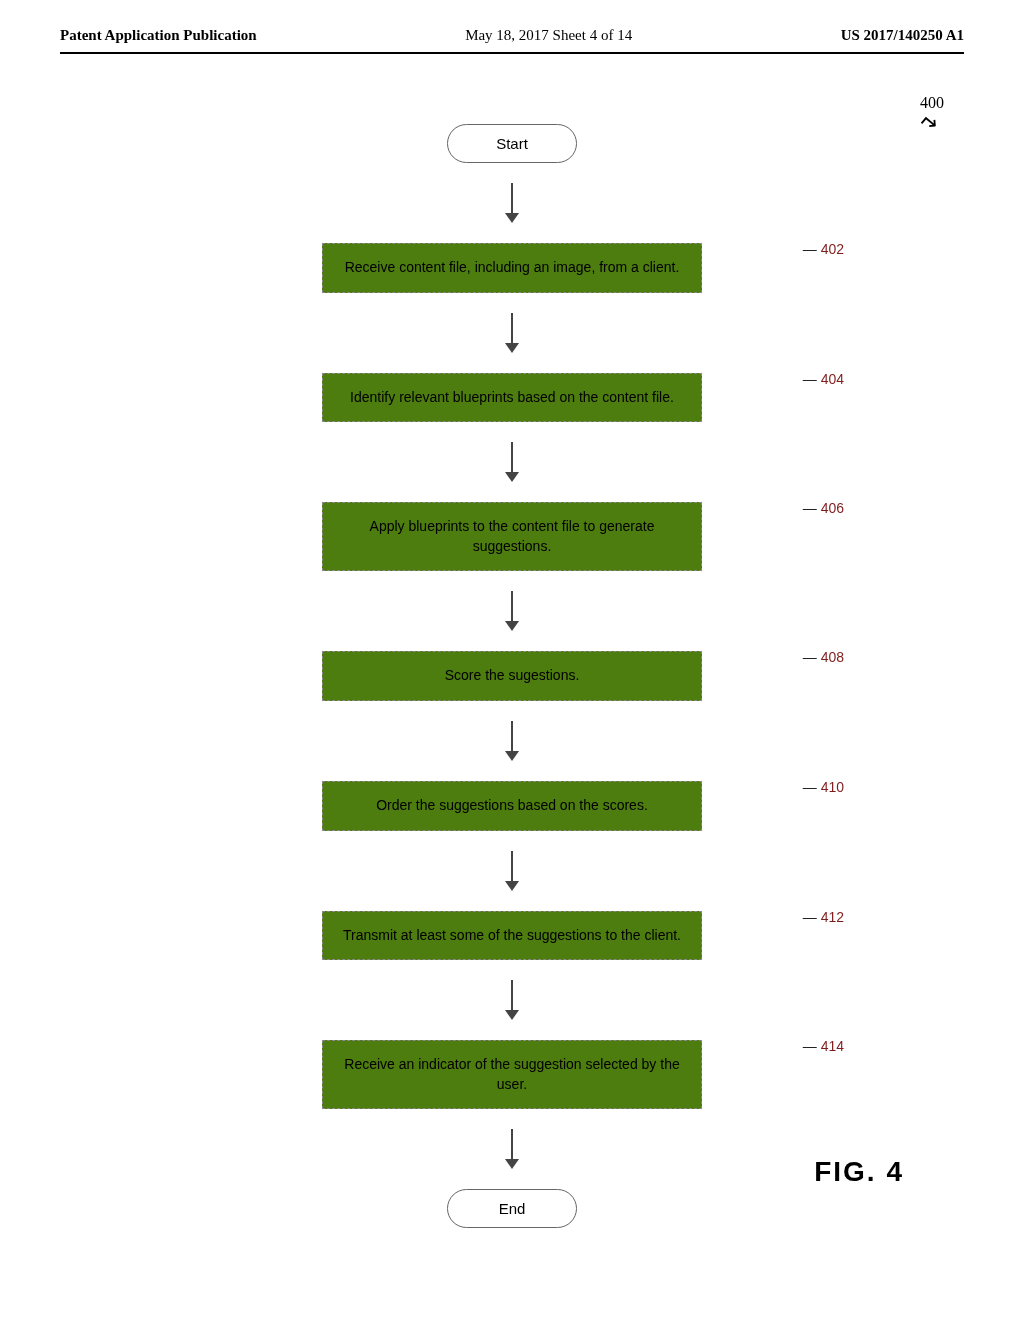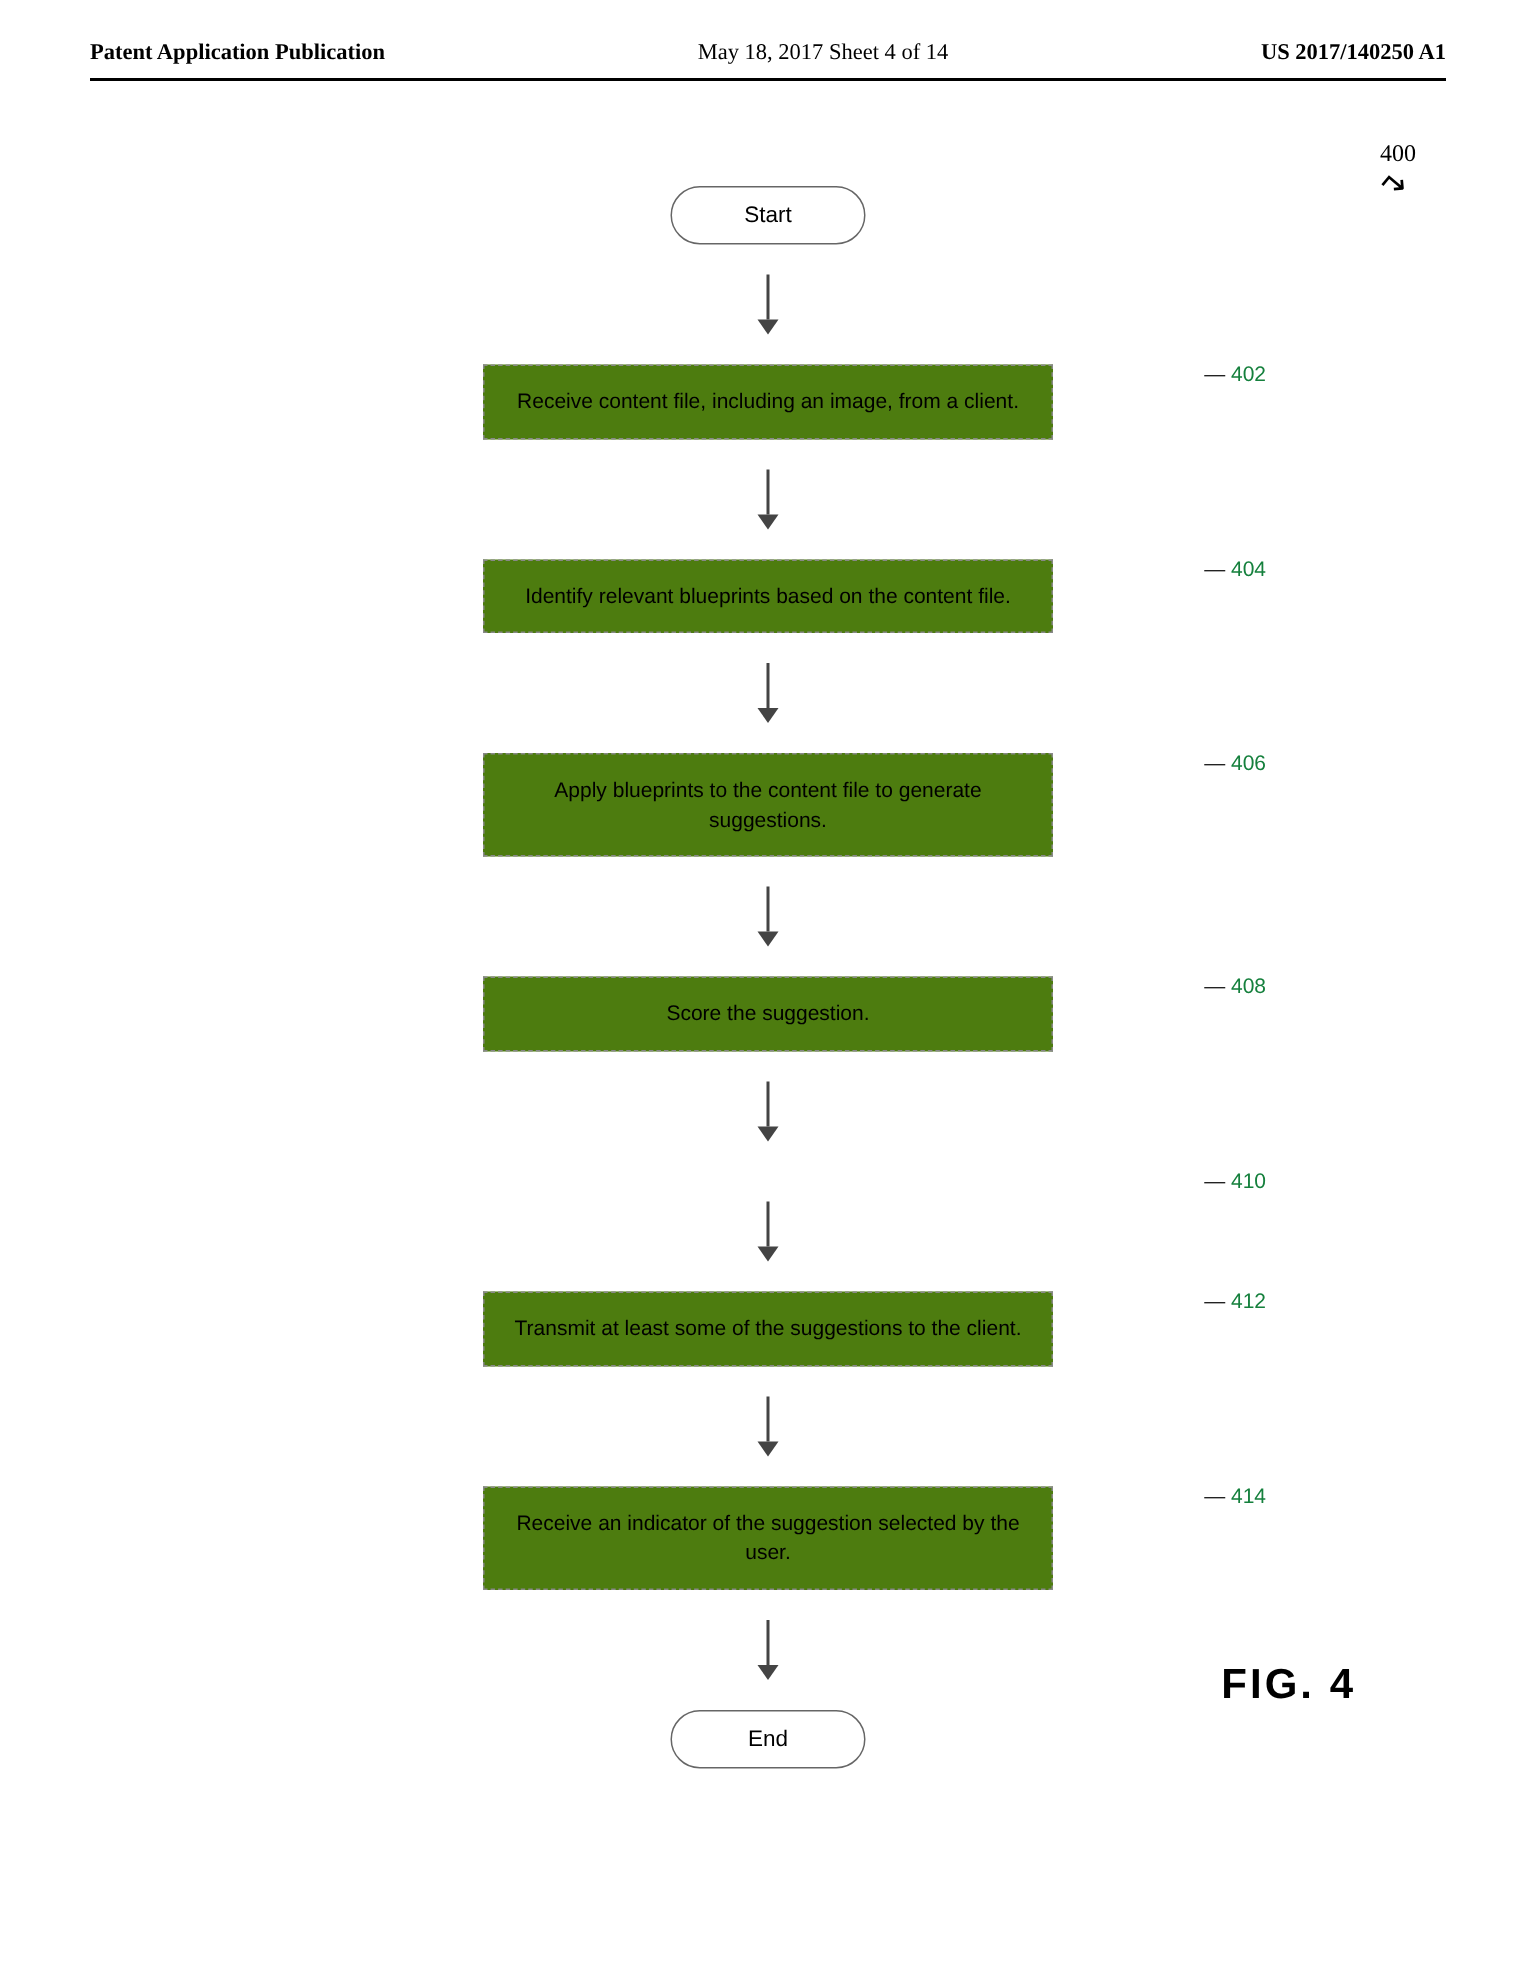--- a/index.html
+++ b/index.html
@@ -125,21 +125,21 @@
       align-items: center;
       justify-content: center;
       width: 100%;
     }
     .step-label {
       position: absolute;
       right: 120px;
       top: -2px;
       font-size: 14px;
       font-family: Arial, sans-serif;
-      color: #15803d;
+      color: #7f1d1d;
     }
     .step-label::before {
       content: '— ';
       color: #222;
     }
 
     
     .fig-label {
       position: absolute;
       bottom: 40px;
@@ -198,29 +198,30 @@
       <div class="step-row">
         <div class="process-box">Apply blueprints to the content file to generate suggestions.</div>
         <span class="step-label">406</span>
       </div>
 
       <div class="arrow-down">
         <div class="arrow-line"></div>
         <div class="arrow-head"></div>
       </div>
       <div class="step-row">
-        <div class="process-box">Score the suggestion.</div>
+        <div class="process-box">Score the sugestions.</div>
         <span class="step-label">408</span>
       </div>
 
       <div class="arrow-down">
         <div class="arrow-line"></div>
         <div class="arrow-head"></div>
       </div>
       <div class="step-row">
+        <div class="process-box">Order the suggestions based on the scores.</div>
         <span class="step-label">410</span>
       </div>
 
       <div class="arrow-down">
         <div class="arrow-line"></div>
         <div class="arrow-head"></div>
       </div>
       <div class="step-row">
         <div class="process-box">Transmit at least some of the suggestions to the client.</div>
         <span class="step-label">412</span>

